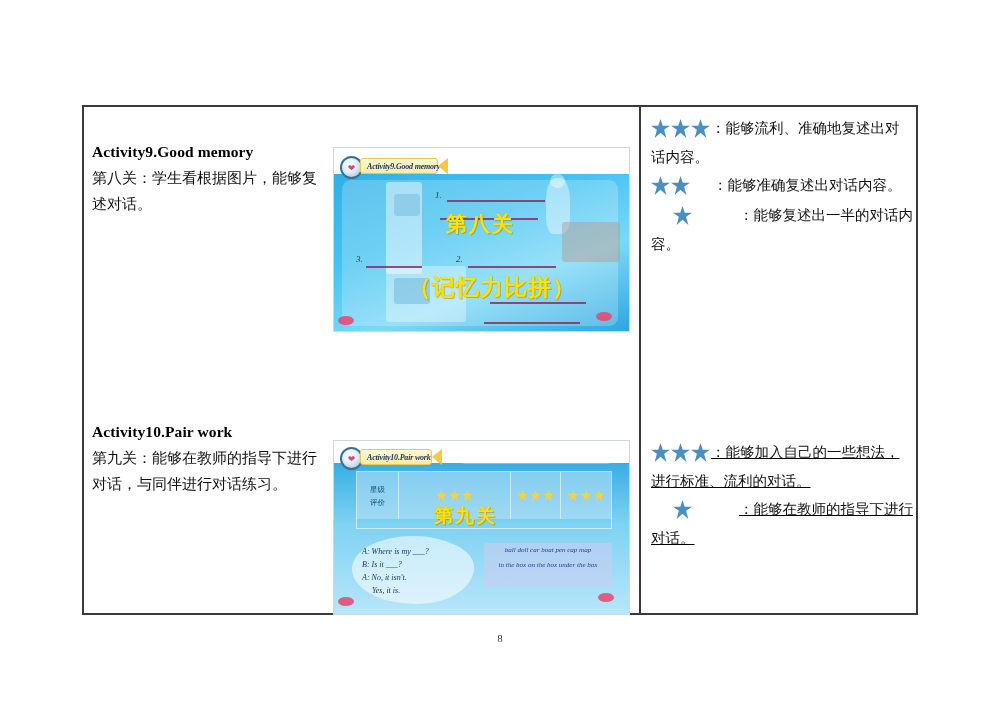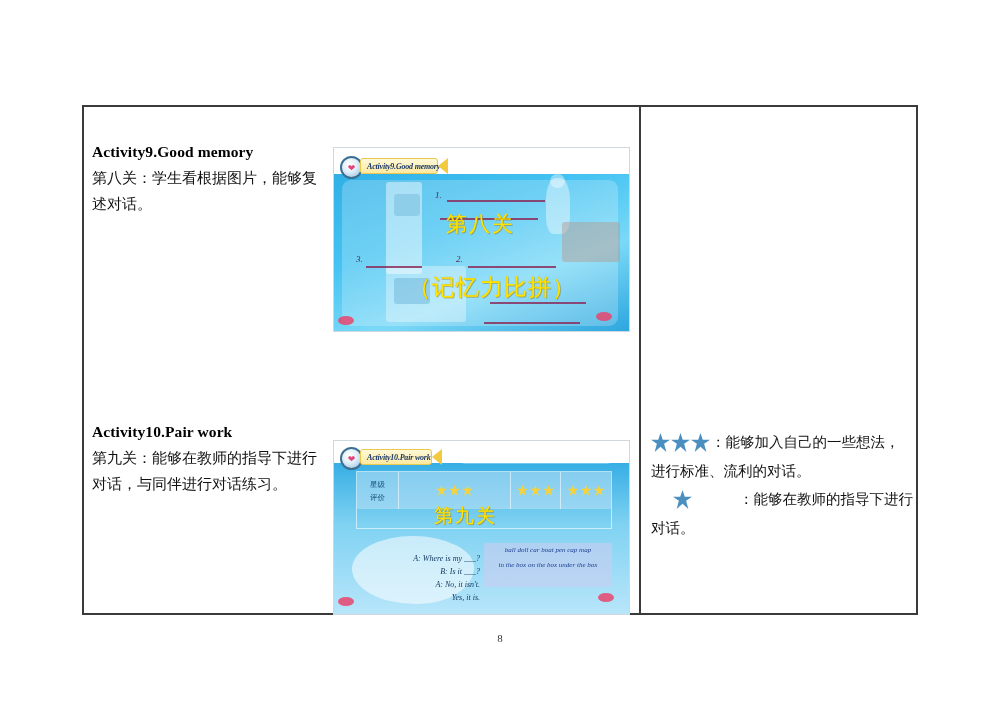--- a/index.html
+++ b/index.html
@@ -126,45 +126,45 @@
      font-family:"Liberation Serif",serif;}
 
   
   .s2-tbl{position:absolute;left:22px;top:30px;width:256px;height:58px;
      border:1px solid rgba(255,255,255,.6);box-sizing:border-box;}
   .s2-thead{display:flex;height:24px;background:linear-gradient(180deg,#3f9fd8 0%,#2f86c3 100%);}
   .s2-th{border-right:1px solid rgba(255,255,255,.55);box-sizing:border-box;
      display:flex;flex-direction:column;align-items:center;justify-content:center;color:#fff;line-height:1;}
   .s2-th .en{font-size:6px;font-style:italic;font-family:"Liberation Serif",serif;white-space:nowrap;}
   .s2-th .cn{font-size:7.5px;font-family:"DejaVu Sans",sans-serif;margin-top:1.5px;white-space:nowrap;}
-  .s2-tbody{display:flex;height:37px;background:rgba(190,225,245,.55);}
+  .s2-tbody{display:flex;height:47px;background:rgba(190,225,245,.55);}
   .s2-td{border-right:1px solid rgba(255,255,255,.55);box-sizing:border-box;
      display:flex;align-items:center;justify-content:center;gap:2px;}
   .s2-td.lbl{flex-direction:column;color:#14507e;font-size:7.5px;line-height:11px;font-family:"DejaVu Sans",sans-serif;}
   .ystar{width:11px;height:11px;background:#f6d33a;
      -webkit-clip-path:polygon(50% 0%,61.8% 35%,100% 35%,69% 57%,80.9% 100%,50% 73%,19.1% 100%,31% 57%,0% 35%,38.2% 35%);
      clip-path:polygon(50% 0%,61.8% 35%,100% 35%,69% 57%,80.9% 100%,50% 73%,19.1% 100%,31% 57%,0% 35%,38.2% 35%);}
 
   .cloud{position:absolute;left:18px;top:95px;width:122px;height:68px;
      background:rgba(255,255,255,.55);border-radius:50% 50% 46% 52%/48% 46% 54% 52%;}
-  .dlg{position:absolute;left:28px;top:111px;width:118px;text-align:right;}
+  .dlg{position:absolute;left:28px;top:104px;width:118px;}
   .dlg div{font-size:8px;font-style:italic;color:#123a63;line-height:13px;white-space:nowrap;
      font-family:"Liberation Serif","DejaVu Serif",serif;}
   .wordbox{position:absolute;left:150px;top:102px;width:128px;height:44px;
      background:rgba(200,205,240,.62);border-radius:2px;}
   .wordbox div{font-size:7px;font-style:italic;color:#1b3f90;line-height:15px;text-align:center;white-space:nowrap;
      font-family:"Liberation Serif",serif;}
 
   .bow{position:absolute;width:16px;height:9px;background:#e8456f;border-radius:50%;opacity:.85;}
 
   
   .cap{
     position:absolute;
     color:#ffe400;
-    font-weight:normal;
+    font-weight:bold;
     font-family:"DejaVu Sans","Liberation Sans",sans-serif;
     text-shadow:0 0 1px #c9a400,1px 1px 0 rgba(120,90,0,.35);
     white-space:nowrap;
   }
 
   
   .pageno{
     position:absolute;left:0;top:632px;width:1000px;text-align:center;
     font-size:11px;color:#333;font-family:"Liberation Serif","DejaVu Serif",serif;
   }
@@ -282,22 +282,33 @@
           <div class="bow" style="left:264px;top:152px;"></div>
 
           <div class="cap" style="left:100px;top:62px;font-size:19px;letter-spacing:2px;">第九关</div>
         </div>
 
       </div>
     </div>
 
     <div class="col-right">
 
-
-      <div class="criteria" style="top:322px;">
+      <div class="criteria" style="top:8px;">
+        <div class="crit-row">
+          <span class="stars"><i class="star"></i><i class="star"></i><i class="star"></i></span><span>：能够流利、准确地复述出对话内容。</span>
+        </div>
+        <div class="crit-row">
+          <span class="stars s2"><i class="star"></i><i class="star"></i></span><span>：能够准确复述出对话内容。</span>
+        </div>
+        <div class="crit-row">
+          <span class="stars s1"><i class="star"></i></span><span>：能够复述出一半的对话内容。</span>
+        </div>
+      </div>
+
+      <div class="criteria" style="top:332px;text-decoration:underline;">
         <div class="crit-row">
           <span class="stars"><i class="star"></i><i class="star"></i><i class="star"></i></span><span>：能够加入自己的一些想法，进行标准、流利的对话。</span>
         </div>
         <div class="crit-row">
           <span class="stars s1"><i class="star"></i></span><span>：能够在教师的指导下进行对话。</span>
         </div>
       </div>
 
     </div>
   </div>

